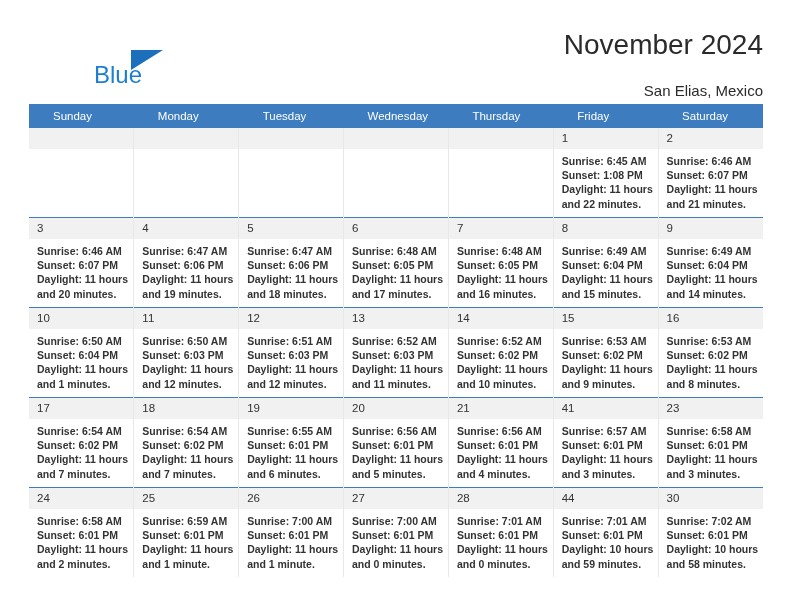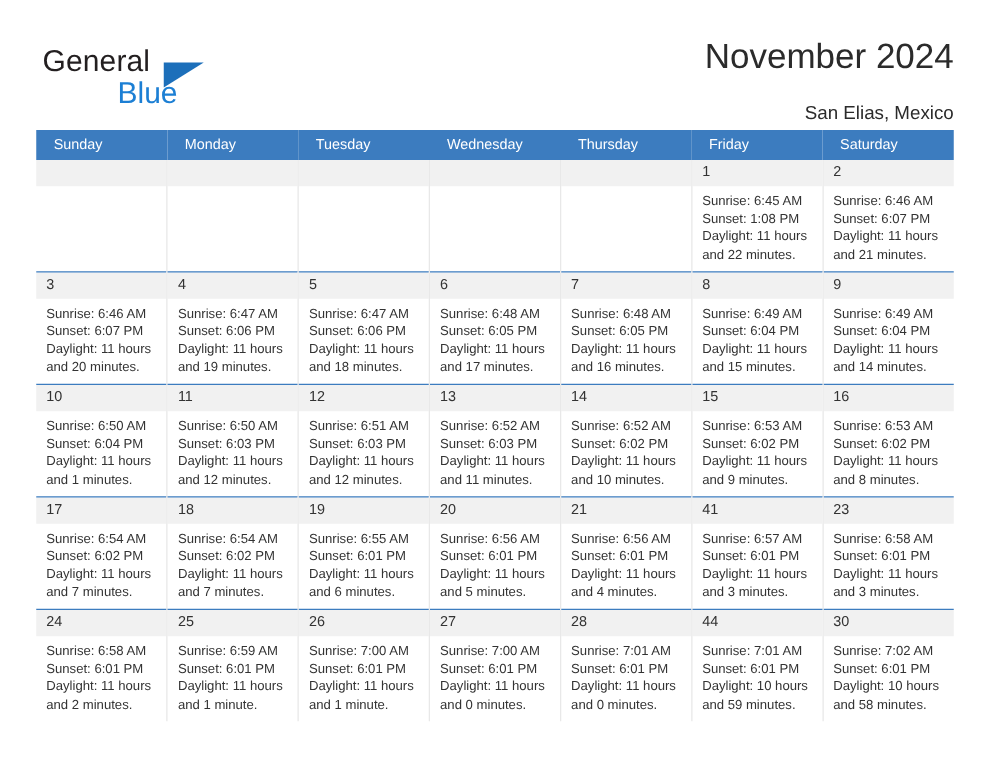--- a/index.html
+++ b/index.html
@@ -91,21 +91,21 @@
     width: 734px;
     border-collapse: collapse;
     table-layout: fixed;
   }
   .calendar th {
     background: #3c7cbf;
     color: #ffffff;
     font-size: 11.5px;
     font-weight: normal;
     text-align: left;
-    padding: 6px 0 6px 14px;
+    padding: 6px 0 6px 24px;
     height: 10px;
     border: none;
   }
   .calendar td {
     vertical-align: top;
     padding: 0;
     border-top: 1px solid #3c7cbf;
     border-right: 1px solid #e8e8e8;
     height: 89px;
     background: #ffffff;
@@ -119,39 +119,39 @@
   .daynum {
     background: #f1f1f1;
     font-size: 11.5px;
     color: #333333;
     padding: 4px 0 4px 8px;
     height: 13px;
     line-height: 13px;
   }
   .cell-body {
     padding: 5px 6px 0 8px;
+    font-weight: bold;
   }
   .cell-body div {
     font-size: 10.5px;
     line-height: 14.2px;
     color: #333333;
     white-space: nowrap;
   }
   .cell-empty .daynum {
     color: transparent;
   }
 </style>
 </head>
 <body>
 
 <div class="page">
 
   <div class="header">
     <div class="logo">
-      <span class="logo-general">General</span>
       <span class="logo-tri"></span>
       <span class="logo-blue">Blue</span>
     </div>
     <div class="title-block">
       <div class="cal-title">November 2024</div>
       <div class="cal-subtitle">San Elias, Mexico</div>
     </div>
   </div>
 
   <table class="calendar">

